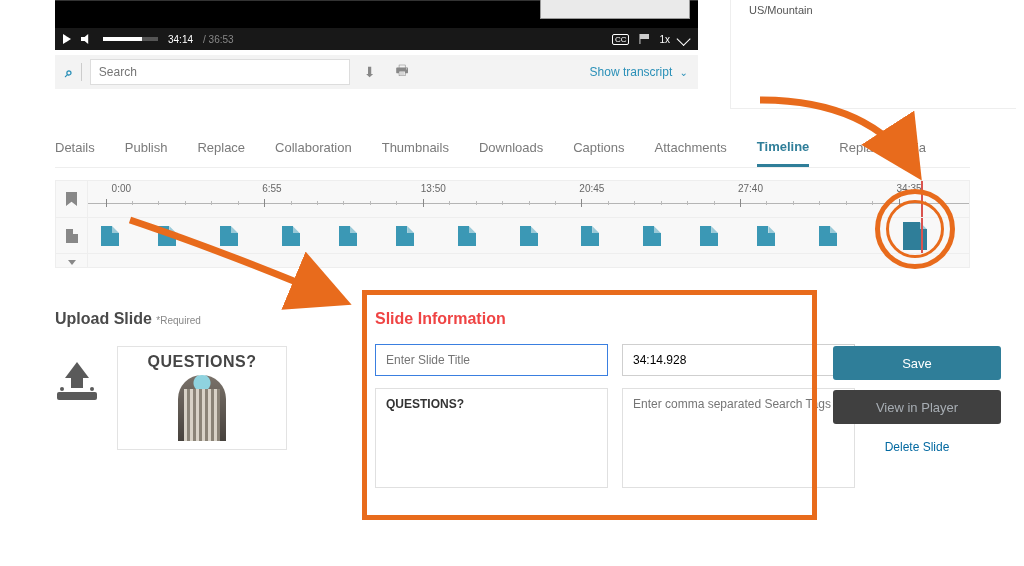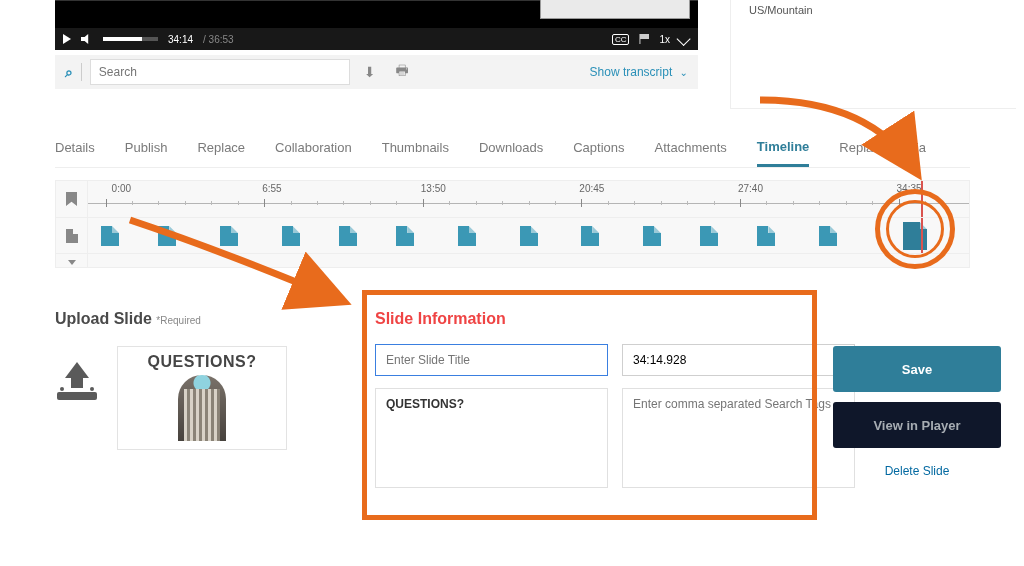--- a/index.html
+++ b/index.html
@@ -88,23 +88,23 @@
   .col2 .left, .col2 .right { flex:1; display:flex; flex-direction:column; gap:12px; }
   .col2 input[type=text] { height:32px; border:1px solid #cfcfcf; padding:0 10px; font-size:12px; width:100%; }
   .col2 input.focus { border:1.5px solid #3a7fe0; outline:none; }
   .col2 .numwrap { position:relative; }
   .col2 .numwrap .spin { position:absolute; right:2px; top:2px; bottom:2px; width:12px; display:flex; flex-direction:column; }
   .col2 .numwrap .spin div { flex:1; font-size:7px; color:#666; text-align:center; line-height:1; }
   .col2 textarea { height:100px; border:1px solid #e0e0e0; padding:8px 10px; font-size:12px; width:100%; resize:none; color:#333; font-weight:600; }
   .col2 textarea.tags { color:#999; font-weight:400; }
 
   .col3 { position:absolute; left:778px; top:36px; width:168px; display:flex; flex-direction:column; gap:10px; align-items:stretch; }
-  .col3 .btn { height:46px; border-radius:3px; font-size:13px; font-weight:700; border:none; cursor:pointer; }
+  .col3 .btn { height:34px; border-radius:3px; font-size:13px; font-weight:400; border:none; cursor:pointer; }
   .col3 .save { background:#2f7e99; color:#fff; }
-  .col3 .view { background:#0f172a; color:#a7adb3; }
+  .col3 .view { background:#404040; color:#a7adb3; }
   .col3 .del  { background:transparent; color:#0369a1; text-align:center; font-size:12px; cursor:pointer; margin-top:6px; }
 
   
   .ann { position:absolute; pointer-events:none; }
   .ann-box { border:5px solid #e86b1c; }
   .ann-circle { border:5px solid #e86b1c; border-radius:50%; }
 </style>
 </head>
 <body>
 

